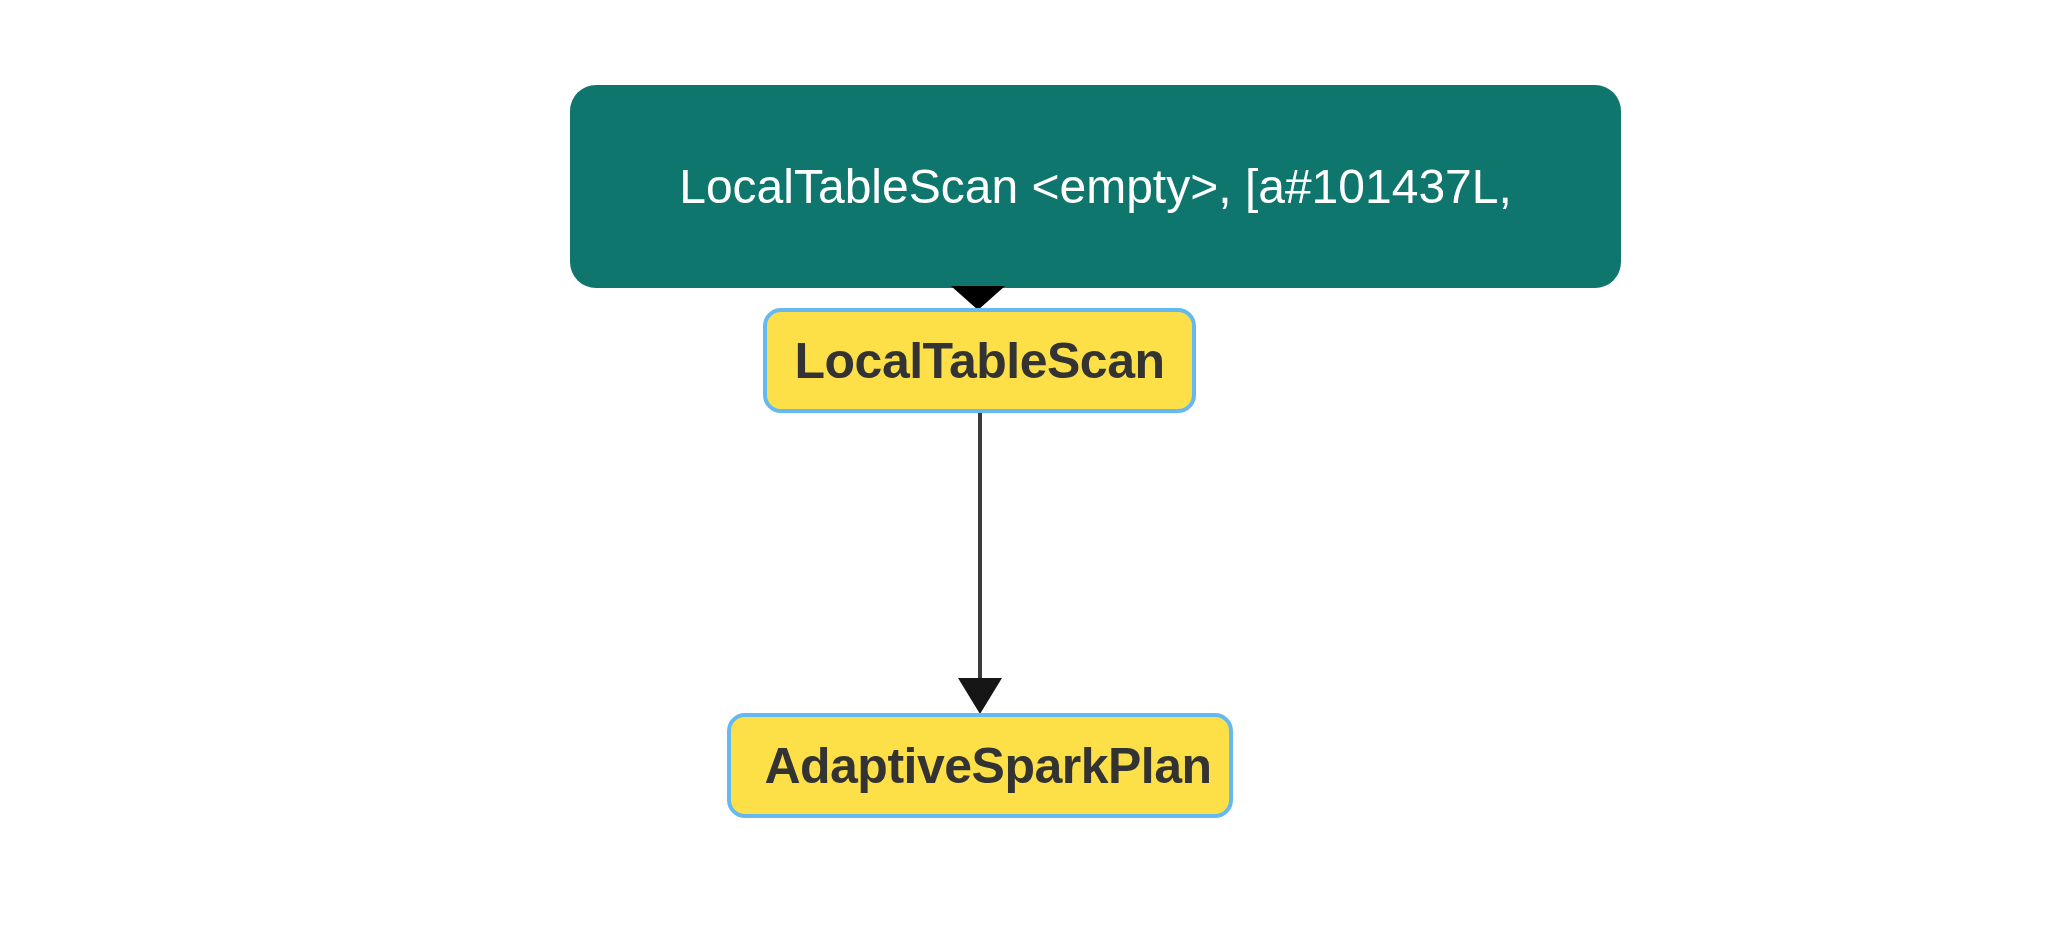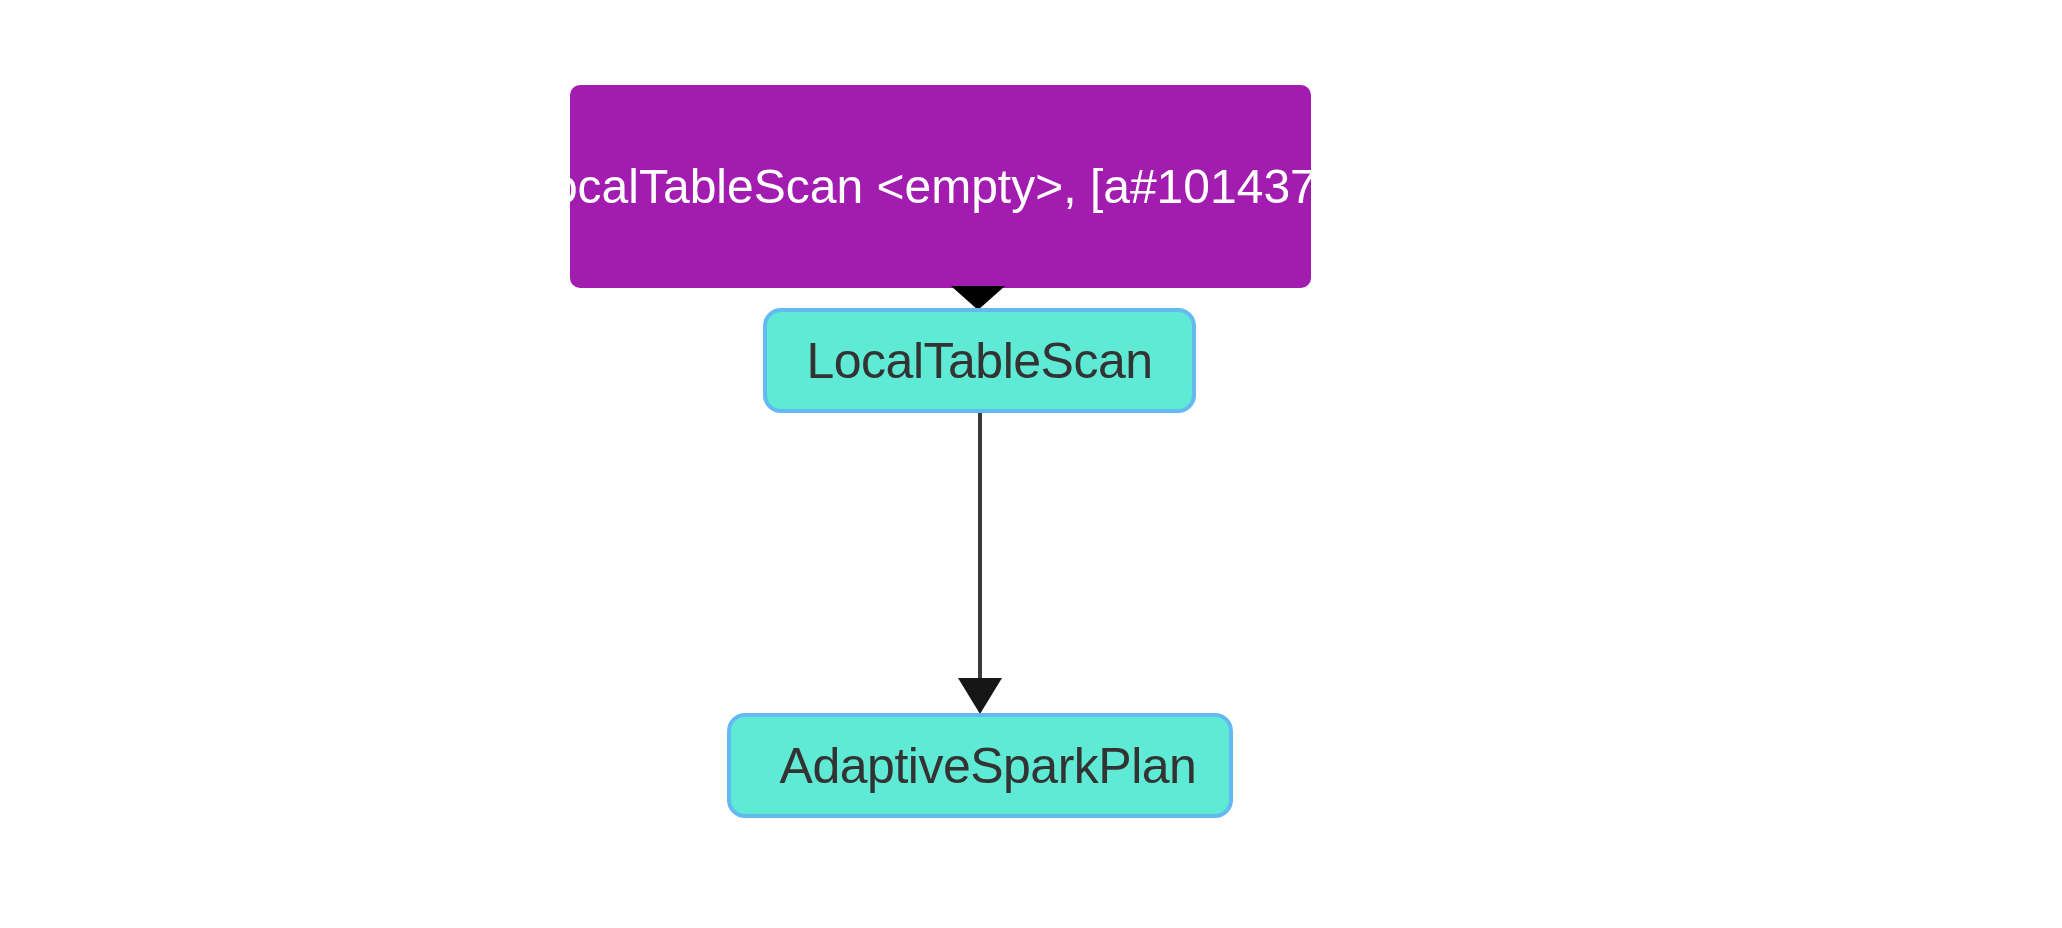--- a/index.html
+++ b/index.html
@@ -15,26 +15,26 @@
     height: 928px;
     background: #ffffff;
     overflow: hidden;
   }
 
   
   .tooltip {
     position: absolute;
     left: 570px;
     top: 85px;
-    width: 741px;
+    width: 1051px;
     height: 203px;
     box-sizing: border-box;
-    background: #a21caf;
+    background: #0f766e;
     color: #ffffff;
-    border-radius: 10px;
+    border-radius: 26px;
     display: flex;
     flex-direction: column;
     align-items: center;
     justify-content: center;
     font-size: 48px;
     line-height: 66px;
     font-weight: 400;
     text-align: center;
     white-space: nowrap;
   }
@@ -47,29 +47,29 @@
     height: 0;
     border-left: 27px solid transparent;
     border-right: 27px solid transparent;
     border-top: 24px solid #000000;
   }
 
   
   .node {
     position: absolute;
     box-sizing: border-box;
-    background: #5eead4;
+    background: #fde047;
     border: 4px solid #64b9f0;
     border-radius: 18px;
     display: flex;
     align-items: center;
     justify-content: center;
     color: #333333;
     font-size: 50px;
-    font-weight: 400;
+    font-weight: 700;
     letter-spacing: -0.5px;
     cursor: default;
   }
 
   .node-localtablescan {
     left: 763px;
     top: 308px;
     width: 433px;
     height: 105px;
   }

